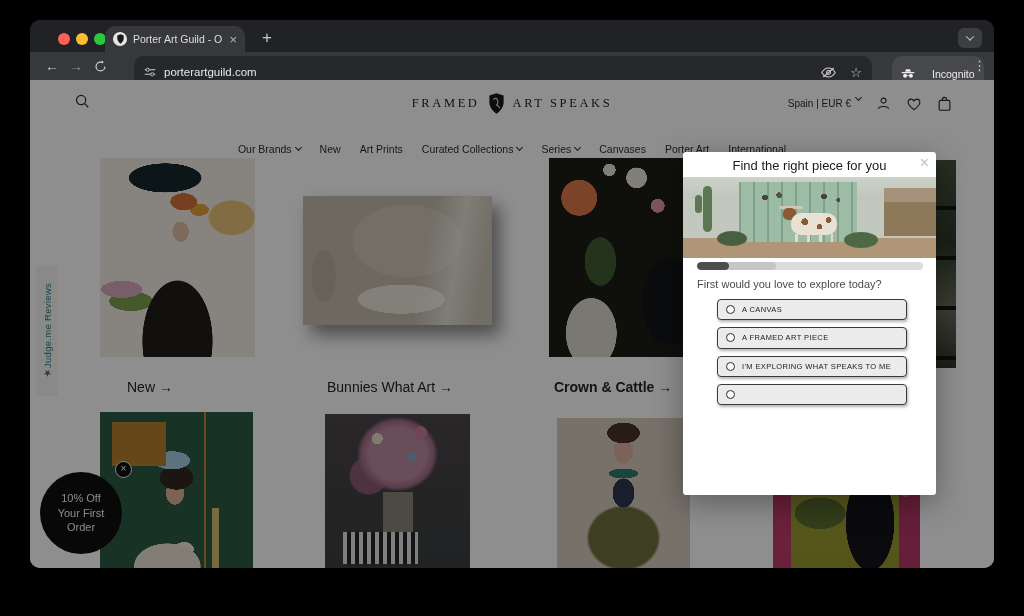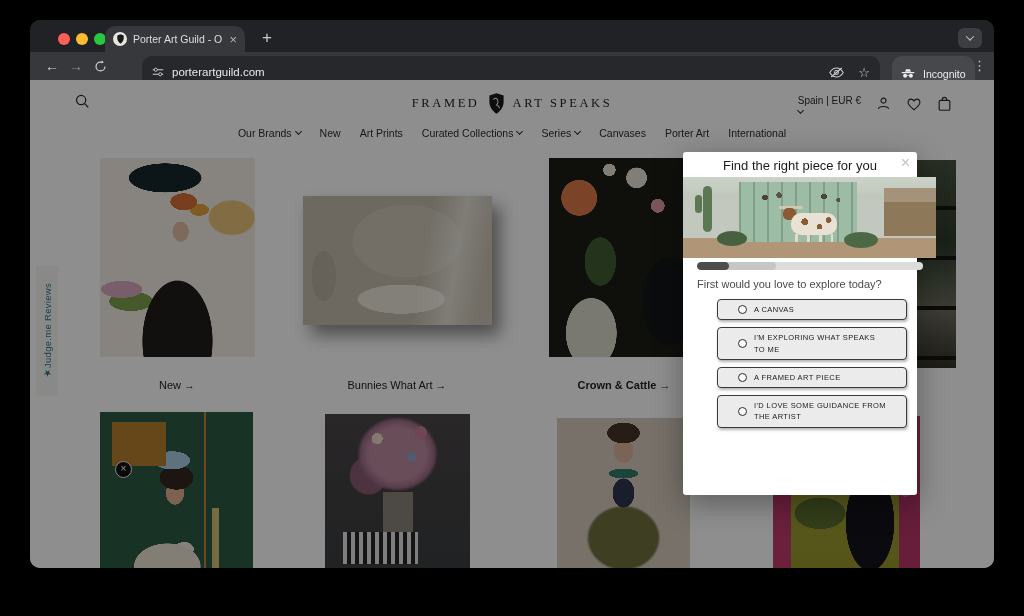--- a/index.html
+++ b/index.html
@@ -18,40 +18,40 @@
   .favicon { width:14px; height:14px; border-radius:50%; background:#e8e6e0; display:flex; align-items:center; justify-content:center; flex-shrink:0; }
   .tab-title { font-size:10.5px; color:#dedede; white-space:nowrap; overflow:hidden; width:92px; }
   .tab-close { font-size:13px; color:#b4b4b4; line-height:1; margin-left:auto; cursor:default; }
   .newtab { position:absolute; left:225px; top:6px; width:24px; height:24px; color:#c9c9c9; font-size:17px; display:flex; align-items:center; justify-content:center; }
   .chevbtn { position:absolute; left:928px; top:8px; width:24px; height:20px; border-radius:6px; background:#3c3e42; display:flex; align-items:center; justify-content:center; }
   .chev { width:6px; height:6px; border-right:1.6px solid #c8c8c8; border-bottom:1.6px solid #c8c8c8; transform:rotate(45deg) translate(-1px,-1px); }
 
   .toolbar { position:absolute; left:0; top:32px; width:100%; height:28px; background:#37383b; display:flex; align-items:center; }
   .navbtn { width:24px; text-align:center; font-size:14px; line-height:1; }
   .c-lit { color:#cfcfcf; } .c-dim { color:#8f8f8f; }
-  .urlpill { position:absolute; left:112px; top:4px; width:738px; height:20px; border-radius:10px; background:#27282b; display:flex; align-items:center; padding:16px 10px; gap:8px; }
+  .urlpill { position:absolute; left:104px; top:4px; width:738px; height:20px; border-radius:10px; background:#27282b; display:flex; align-items:center; padding:16px 10px; gap:8px; }
   .url-text { font-size:11.5px; color:#e6e8ea; }
   .pill-right { margin-left:auto; display:flex; align-items:center; gap:14px; }
-  .incog { position:absolute; left:862px; top:4px; height:35px; padding:0 9px; border-radius:10px; background:#46484c; display:flex; align-items:center; gap:8px; }
+  .incog { position:absolute; left:862px; top:4px; height:35px; padding:0 9px; border-radius:10px; background:#46484c; display:flex; align-items:center; gap:17px; }
   .incog-label { font-size:10.5px; color:#ececec; }
   .dots { position:absolute; left:943px; top:4px; font-size:13px; color:#cfcfcf; line-height:20px; }
 
   
   .viewport { position:absolute; left:0; top:60px; width:964px; height:488px; background:#fff; overflow:hidden; }
   .site { position:absolute; inset:0; z-index:1; }
   .dim-overlay { position:absolute; inset:0; background:rgba(0,0,0,0.445); z-index:5; }
 
   .site-header { position:absolute; left:0; top:0; width:100%; height:47px; background:#fff; }
   .search-wrap { position:absolute; left:44px; top:13px; }
   .logo { position:absolute; left:0; top:0; width:100%; height:47px; display:flex; align-items:center; justify-content:center; gap:7px; font-family:"Liberation Serif", serif; font-size:12.5px; letter-spacing:2.6px; color:#1f1f1f; }
   .hdr-right { position:absolute; right:42px; top:0; height:47px; display:flex; align-items:center; gap:15px; }
-  .locale { font-size:10px; color:#2b2b2b; display:flex; align-items:flex-start; gap:5px;flex-direction:column; }
+  .locale { font-size:10px; color:#2b2b2b; display:flex; align-items:flex-start; gap:5px; }
   .chev-dark { width:5px; height:5px; border-right:1.3px solid #2b2b2b; border-bottom:1.3px solid #2b2b2b; transform:rotate(45deg); margin-top:-3px; }
 
-  .site-nav { position:absolute; left:0; top:47px; width:100%; height:28px; display:flex; align-items:flex-start; justify-content:center; gap:19px; }
+  .site-nav { position:absolute; left:0; top:47px; width:100%; height:28px; display:flex; align-items:flex-end; justify-content:center; gap:19px; }
   .nav-item { font-size:10.5px; color:#2e2e2e; display:flex; align-items:center; gap:4px; white-space:nowrap; }
 
   
   .art { position:absolute; }
   .a1 { left:70px; top:78px; width:155px; height:199px;
     background:
       radial-gradient(ellipse 13px 16px at 52% 37%, #e2bfa4 0 62%, transparent 63%),
       radial-gradient(ellipse 60px 24px at 42% 10%, #16282b 0 60%, transparent 61%),
       radial-gradient(ellipse 22px 14px at 54% 22%, #d8703a 0 60%, transparent 61%),
       radial-gradient(ellipse 16px 10px at 64% 26%, #e0a43c 0 60%, transparent 61%),
@@ -120,35 +120,35 @@
   .b4 { left:743px; top:336px; width:147px; height:152px;
     background:
       radial-gradient(ellipse 20px 14px at 60% 18%, #15151b 0 60%, transparent 61%),
       radial-gradient(ellipse 40px 80px at 66% 70%, #15151b 0 60%, transparent 61%),
       radial-gradient(ellipse 42px 26px at 32% 64%, #5d7030 0 60%, transparent 61%),
       radial-gradient(circle 6px at 88% 30%, #e0c040 0 68%, transparent 70%),
       radial-gradient(circle 7px at 90% 50%, #d86a90 0 68%, transparent 70%),
       linear-gradient(90deg, #c03a6c 0 12%, transparent 12% 86%, #b83668 86%),
       linear-gradient(180deg, #a8a640 0%, #98982e 100%); }
 
-  .gal-label { position:absolute; top:299px; font-size:11px; color:#252525; text-align:center; }
+  .gal-label { position:absolute; top:299px; font-size:14px; color:#252525; text-align:left; }
   .gl1 { left:97px; width:100px; }
   .gl2 { left:297px; width:140px; }
   .gl3 { left:524px; width:140px;font-weight:bold; }
 
   
   .judgeme { position:absolute; left:6px; top:186px; width:22px; height:130px; background:#f6f6f4; display:flex; align-items:center; justify-content:center; }
   .judgeme span { writing-mode:vertical-rl; transform:rotate(180deg); font-size:9.5px; color:#2f7d87; letter-spacing:.3px; white-space:nowrap; }
 
   
   .promo { position:absolute; left:10px; top:392px; width:82px; height:82px; border-radius:50%; background:#101010; color:#f3f3f3; display:flex; flex-direction:column; align-items:center; justify-content:center; text-align:center; font-size:11px; line-height:1.35; }
   .promo-close { position:absolute; left:85px; top:381px; width:17px; height:17px; border-radius:50%; background:#111; border:1.5px solid #f2f2f2; color:#fff; font-size:10px; line-height:14px; text-align:center; z-index:2; }
 
   
-  .modal { position:absolute; left:653px; top:72px; width:234px; height:343px; background:#fff; border-radius:3px; z-index:10; box-shadow:0 8px 30px rgba(0,0,0,.35); }
+  .modal { position:absolute; left:653px; top:72px; width:253px; height:343px; background:#fff; border-radius:3px; z-index:10; box-shadow:0 8px 30px rgba(0,0,0,.35); }
   .modal-title { position:absolute; top:6px; left:0; width:100%; text-align:center; font-size:13px; color:#1c1c1c; }
   .modal-close { position:absolute; top:3px; right:7px; font-size:16px; color:#c2c2c2; line-height:1; }
   .hero { position:absolute; left:0; top:25px; width:253px; height:81px; background:#c2c8bd; overflow:hidden; }
   .hero-sky { position:absolute; top:0; left:0; width:100%; height:22px; background:linear-gradient(#ccd2c8,#bec6ba); }
   .hero-ground { position:absolute; bottom:0; left:0; width:100%; height:20px; background:#b09676; }
   .hero-barn { position:absolute; left:56px; top:5px; width:118px; height:60px;
     background:
       radial-gradient(circle 4px at 22% 26%, #4a4438 0 70%, transparent 71%),
       radial-gradient(circle 4px at 34% 22%, #5a5244 0 70%, transparent 71%),
       radial-gradient(circle 4px at 72% 24%, #4a4438 0 70%, transparent 71%),
@@ -171,21 +171,21 @@
   .hero-legs { position:absolute; left:112px; top:57px; width:38px; height:8px;
     background:repeating-linear-gradient(90deg, #e4dcca 0 3px, transparent 3px 12px); }
 
   .progress { position:absolute; left:14px; top:110px; width:226px; height:8px; border-radius:4px; background:#dcdcdc; overflow:hidden; display:flex; }
   .seg1 { height:100%; background:#4d4d4d; border-radius:4px; }
   .seg2 { height:100%; background:#c6c6c6; border-radius:0 4px 4px 0; }
 
   .question { position:absolute; left:14px; top:126px; font-size:11px; color:#4a4a4a; }
 
   .opts { position:absolute; left:34px; top:147px; width:190px; display:flex; flex-direction:column; gap:7px; }
-  .opt { width:190px; min-height:21px; background:#ebebeb; border:1px solid #3a3a3a; border-radius:4px; box-shadow:1px 2px 3px rgba(0,0,0,.3); display:flex; align-items:center; padding:4px 20px; gap:7px; }
+  .opt { width:190px; min-height:21px; background:#ebebeb; border:1px solid #3a3a3a; border-radius:4px; box-shadow:1px 2px 3px rgba(0,0,0,.3); display:flex; align-items:center; padding:4px 8px; gap:7px; }
   .radio { width:9px; height:9px; border:1.2px solid #2e2e2e; border-radius:50%; background:#fafafa; flex-shrink:0; }
   .opt-label { font-size:7.5px; letter-spacing:.4px; color:#1a1a1a; line-height:1.5; }
 
   svg { display:block; }
 </style>
 </head>
 <body>
 
 <div class="stage">
   <div class="window">
@@ -340,20 +340,25 @@
         <div class="art b1"></div>
         <div class="art b2"></div>
         <div class="art b3"></div>
         <div class="art b4"></div>
 
         <div class="judgeme">
           <span><span>★</span><span>Judge.me Reviews</span></span>
         </div>
 
         <div class="promo-close">×</div>
+        <div class="promo">
+          <span>10% Off</span>
+          <span>Your First</span>
+          <span>Order</span>
+        </div>
       </div>
 
       <div class="dim-overlay"></div>
 
       <div class="modal">
         <div class="modal-title">Find the right piece for you</div>
         <div class="modal-close">×</div>
 
         <div class="hero">
           <div class="hero-sky"></div>
@@ -377,28 +382,27 @@
 
         <div class="question">First would you love to explore today?</div>
 
         <div class="opts">
           <div class="opt">
             <span class="radio"></span>
             <span class="opt-label">A CANVAS</span>
           </div>
           <div class="opt">
             <span class="radio"></span>
-            <span class="opt-label">I'M EXPLORING WHAT SPEAKS TO ME</span>
+            <span class="opt-label">A FRAMED ART PIECE</span>
           </div>
           <div class="opt">
             <span class="radio"></span>
-            <span class="opt-label">A FRAMED ART PIECE</span>
+            <span class="opt-label">I'M EXPLORING WHAT SPEAKS TO ME</span>
           </div>
           <div class="opt">
             <span class="radio"></span>
-            <span class="opt-label">I'D LOVE SOME GUIDANCE FROM THE ARTIST</span>
           </div>
         </div>
       </div>
     </div>
 
   </div>
 </div>
 
 </body></html>

